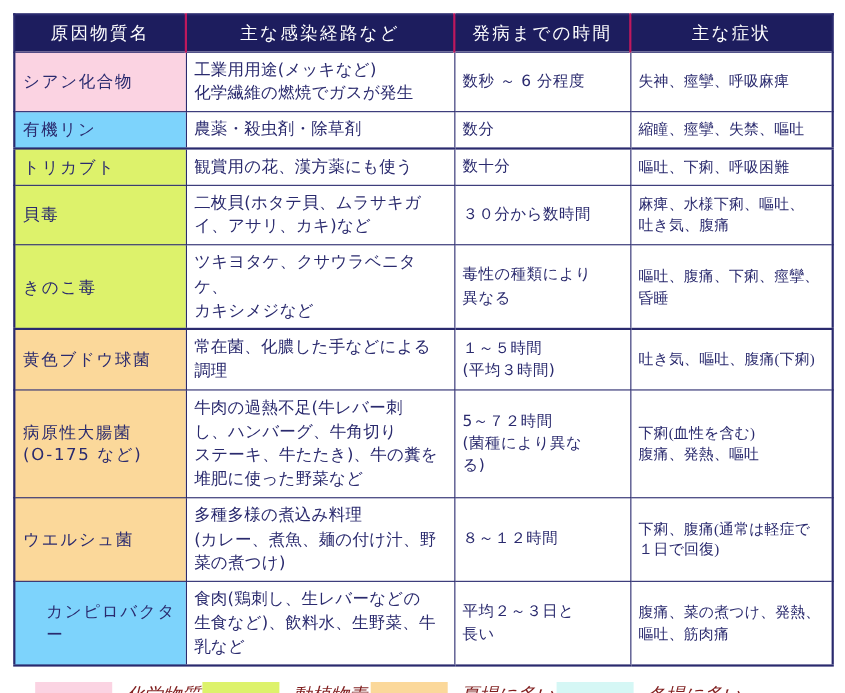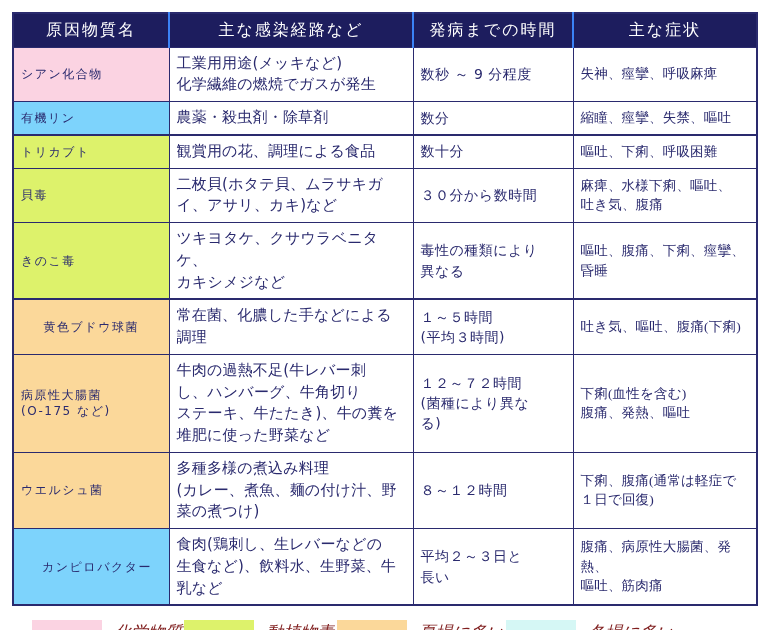--- a/index.html
+++ b/index.html
@@ -43,24 +43,24 @@
     color: #ffffff;
     font-weight: normal;
     font-size: 16px;
     letter-spacing: 2px;
     text-align: center;
     height: 34px;
     padding: 4px 6px;
     border: 1px solid #1d1d5e;
     border-bottom: 2px solid #2a2a6e;
   }
-  thead th.hsep { border-left: 2px solid #3b82f6; }
+  thead th.hsep { border-left: 2px solid #be185d; }
 
   td.agent {
-    font-size: 12px;
+    font-size: 15px;
     letter-spacing: 1.5px;
     line-height: 1.35;
     white-space: pre-line;
     border-right: 2px solid #2a2a6e;
   }
   td.route {
     font-size: 15px;
     line-height: 1.45;
     white-space: pre-line;
     letter-spacing: 0.2px;
@@ -131,32 +131,32 @@
         <th class="hsep">主な感染経路など</th>
         <th class="hsep">発病までの時間</th>
         <th class="hsep">主な症状</th>
       </tr>
     </thead>
     <tbody id="tbody">
         <tr>
           <td class="agent" style="background: rgb(251, 211, 226);">シアン化合物</td>
           <td class="route">工業用用途(メッキなど)
 化学繊維の燃焼でガスが発生</td>
-          <td class="onset">数秒 ～ 9 分程度</td>
+          <td class="onset">数秒 ～ 6 分程度</td>
           <td class="symptoms">失神、痙攣、呼吸麻痺</td>
         </tr>
         <tr class="grp-end">
           <td class="agent" style="background: #7dd3fc;">有機リン</td>
           <td class="route">農薬・殺虫剤・除草剤</td>
           <td class="onset">数分</td>
           <td class="symptoms">縮瞳、痙攣、失禁、嘔吐</td>
         </tr>
         <tr>
           <td class="agent" style="background: rgb(221, 242, 107);">トリカブト</td>
-          <td class="route">観賞用の花、調理による食品</td>
+          <td class="route">観賞用の花、漢方薬にも使う</td>
           <td class="onset">数十分</td>
           <td class="symptoms">嘔吐、下痢、呼吸困難</td>
         </tr>
         <tr>
           <td class="agent" style="background: rgb(221, 242, 107);">貝毒</td>
           <td class="route">二枚貝(ホタテ貝、ムラサキガ
 イ、アサリ、カキ)など</td>
           <td class="onset">３０分から数時間</td>
           <td class="symptoms">麻痺、水様下痢、嘔吐、
 吐き気、腹痛</td>
@@ -164,35 +164,35 @@
         <tr class="grp-end">
           <td class="agent" style="background: rgb(221, 242, 107);">きのこ毒</td>
           <td class="route">ツキヨタケ、クサウラベニタケ、
 カキシメジなど</td>
           <td class="onset">毒性の種類により
 異なる</td>
           <td class="symptoms">嘔吐、腹痛、下痢、痙攣、
 昏睡</td>
         </tr>
         <tr>
-          <td class="agent" style="background: rgb(251, 216, 154); text-align: center;">黄色ブドウ球菌</td>
+          <td class="agent" style="background: rgb(251, 216, 154);">黄色ブドウ球菌</td>
           <td class="route">常在菌、化膿した手などによる
 調理</td>
           <td class="onset">１～５時間
 (平均３時間)</td>
           <td class="symptoms">吐き気、嘔吐、腹痛(下痢)</td>
         </tr>
         <tr>
           <td class="agent" style="background: rgb(251, 216, 154);">病原性大腸菌
 (O-175 など)</td>
           <td class="route">牛肉の過熱不足(牛レバー刺
 し、ハンバーグ、牛角切り
 ステーキ、牛たたき)、牛の糞を
 堆肥に使った野菜など</td>
-          <td class="onset">１２～７２時間
+          <td class="onset">5～７２時間
 (菌種により異な
 る)</td>
           <td class="symptoms">下痢(血性を含む)
 腹痛、発熱、嘔吐</td>
         </tr>
         <tr>
           <td class="agent" style="background: rgb(251, 216, 154);">ウエルシュ菌</td>
           <td class="route">多種多様の煮込み料理
 (カレー、煮魚、麺の付け汁、野
 菜の煮つけ)</td>
@@ -200,21 +200,21 @@
           <td class="symptoms">下痢、腹痛(通常は軽症で
 １日で回復)</td>
         </tr>
         <tr class="grp-end">
           <td class="agent" style="background: #7dd3fc; padding-left: 28px;">カンピロバクター</td>
           <td class="route">食肉(鶏刺し、生レバーなどの
 生食など)、飲料水、生野菜、牛
 乳など</td>
           <td class="onset">平均２～３日と
 長い</td>
-          <td class="symptoms">腹痛、病原性大腸菌、発熱、
+          <td class="symptoms">腹痛、菜の煮つけ、発熱、
 嘔吐、筋肉痛</td>
         </tr>
       </tbody>
   </table>
 
   <div class="legend" id="legend">
       <div class="legend-item w1">
         <div class="swatch" style="background: rgb(251, 211, 226);"></div>
         <div class="legend-label">化学物質</div>
       </div>

